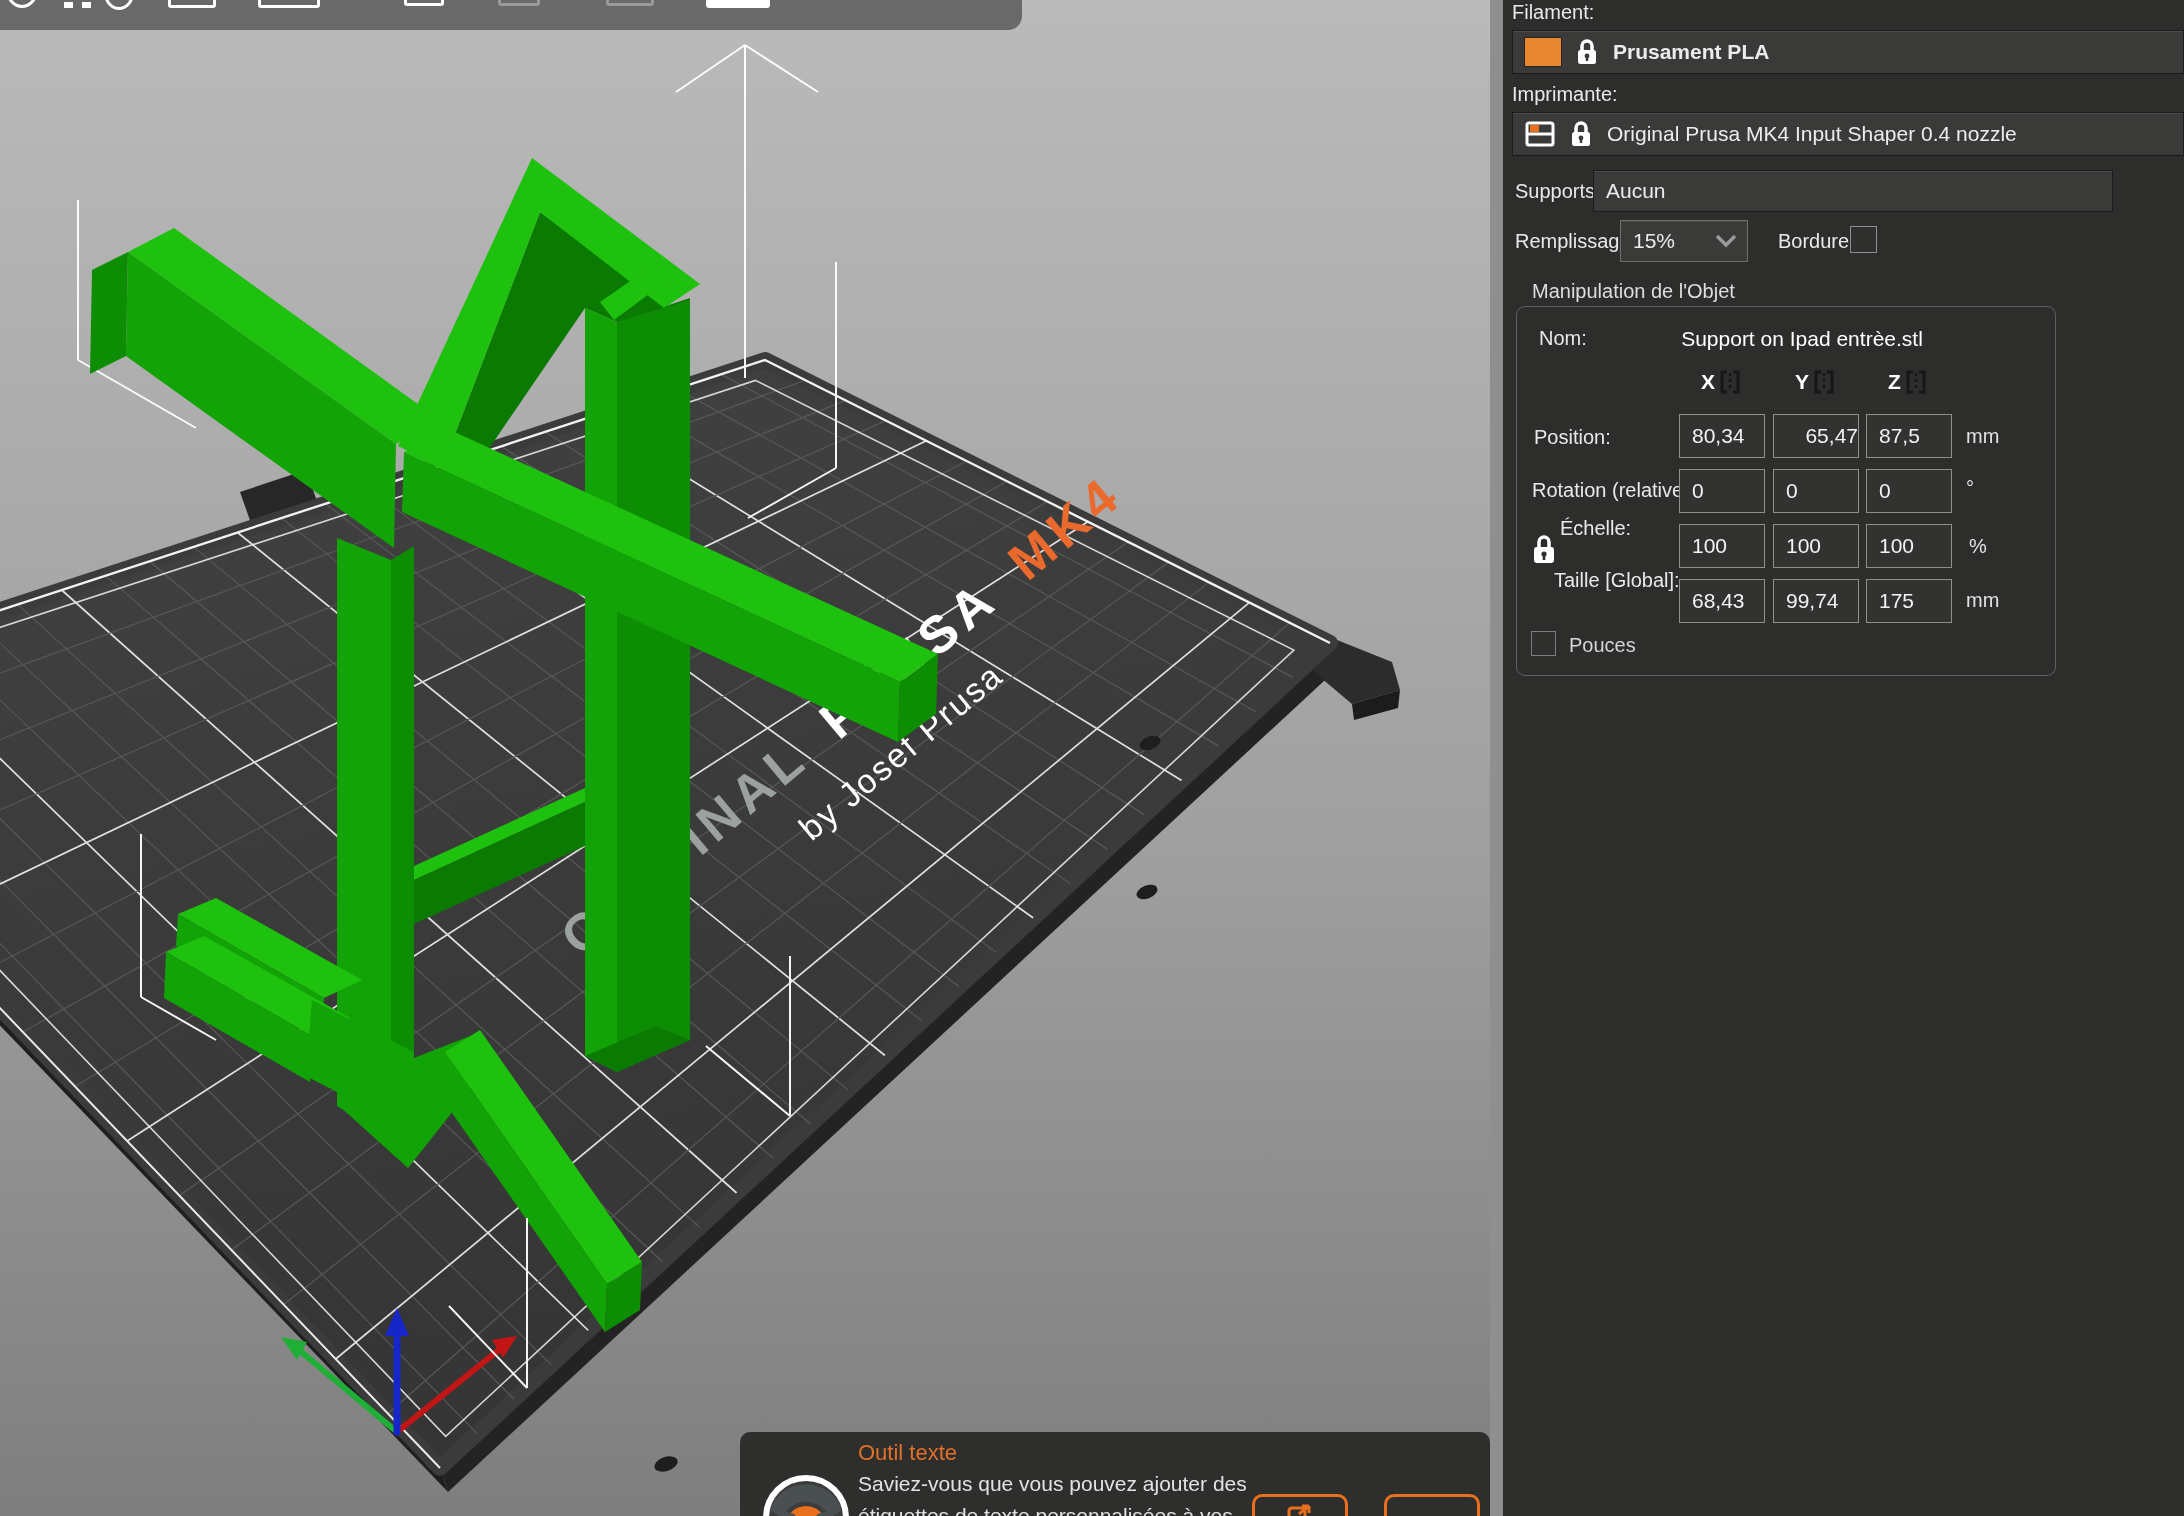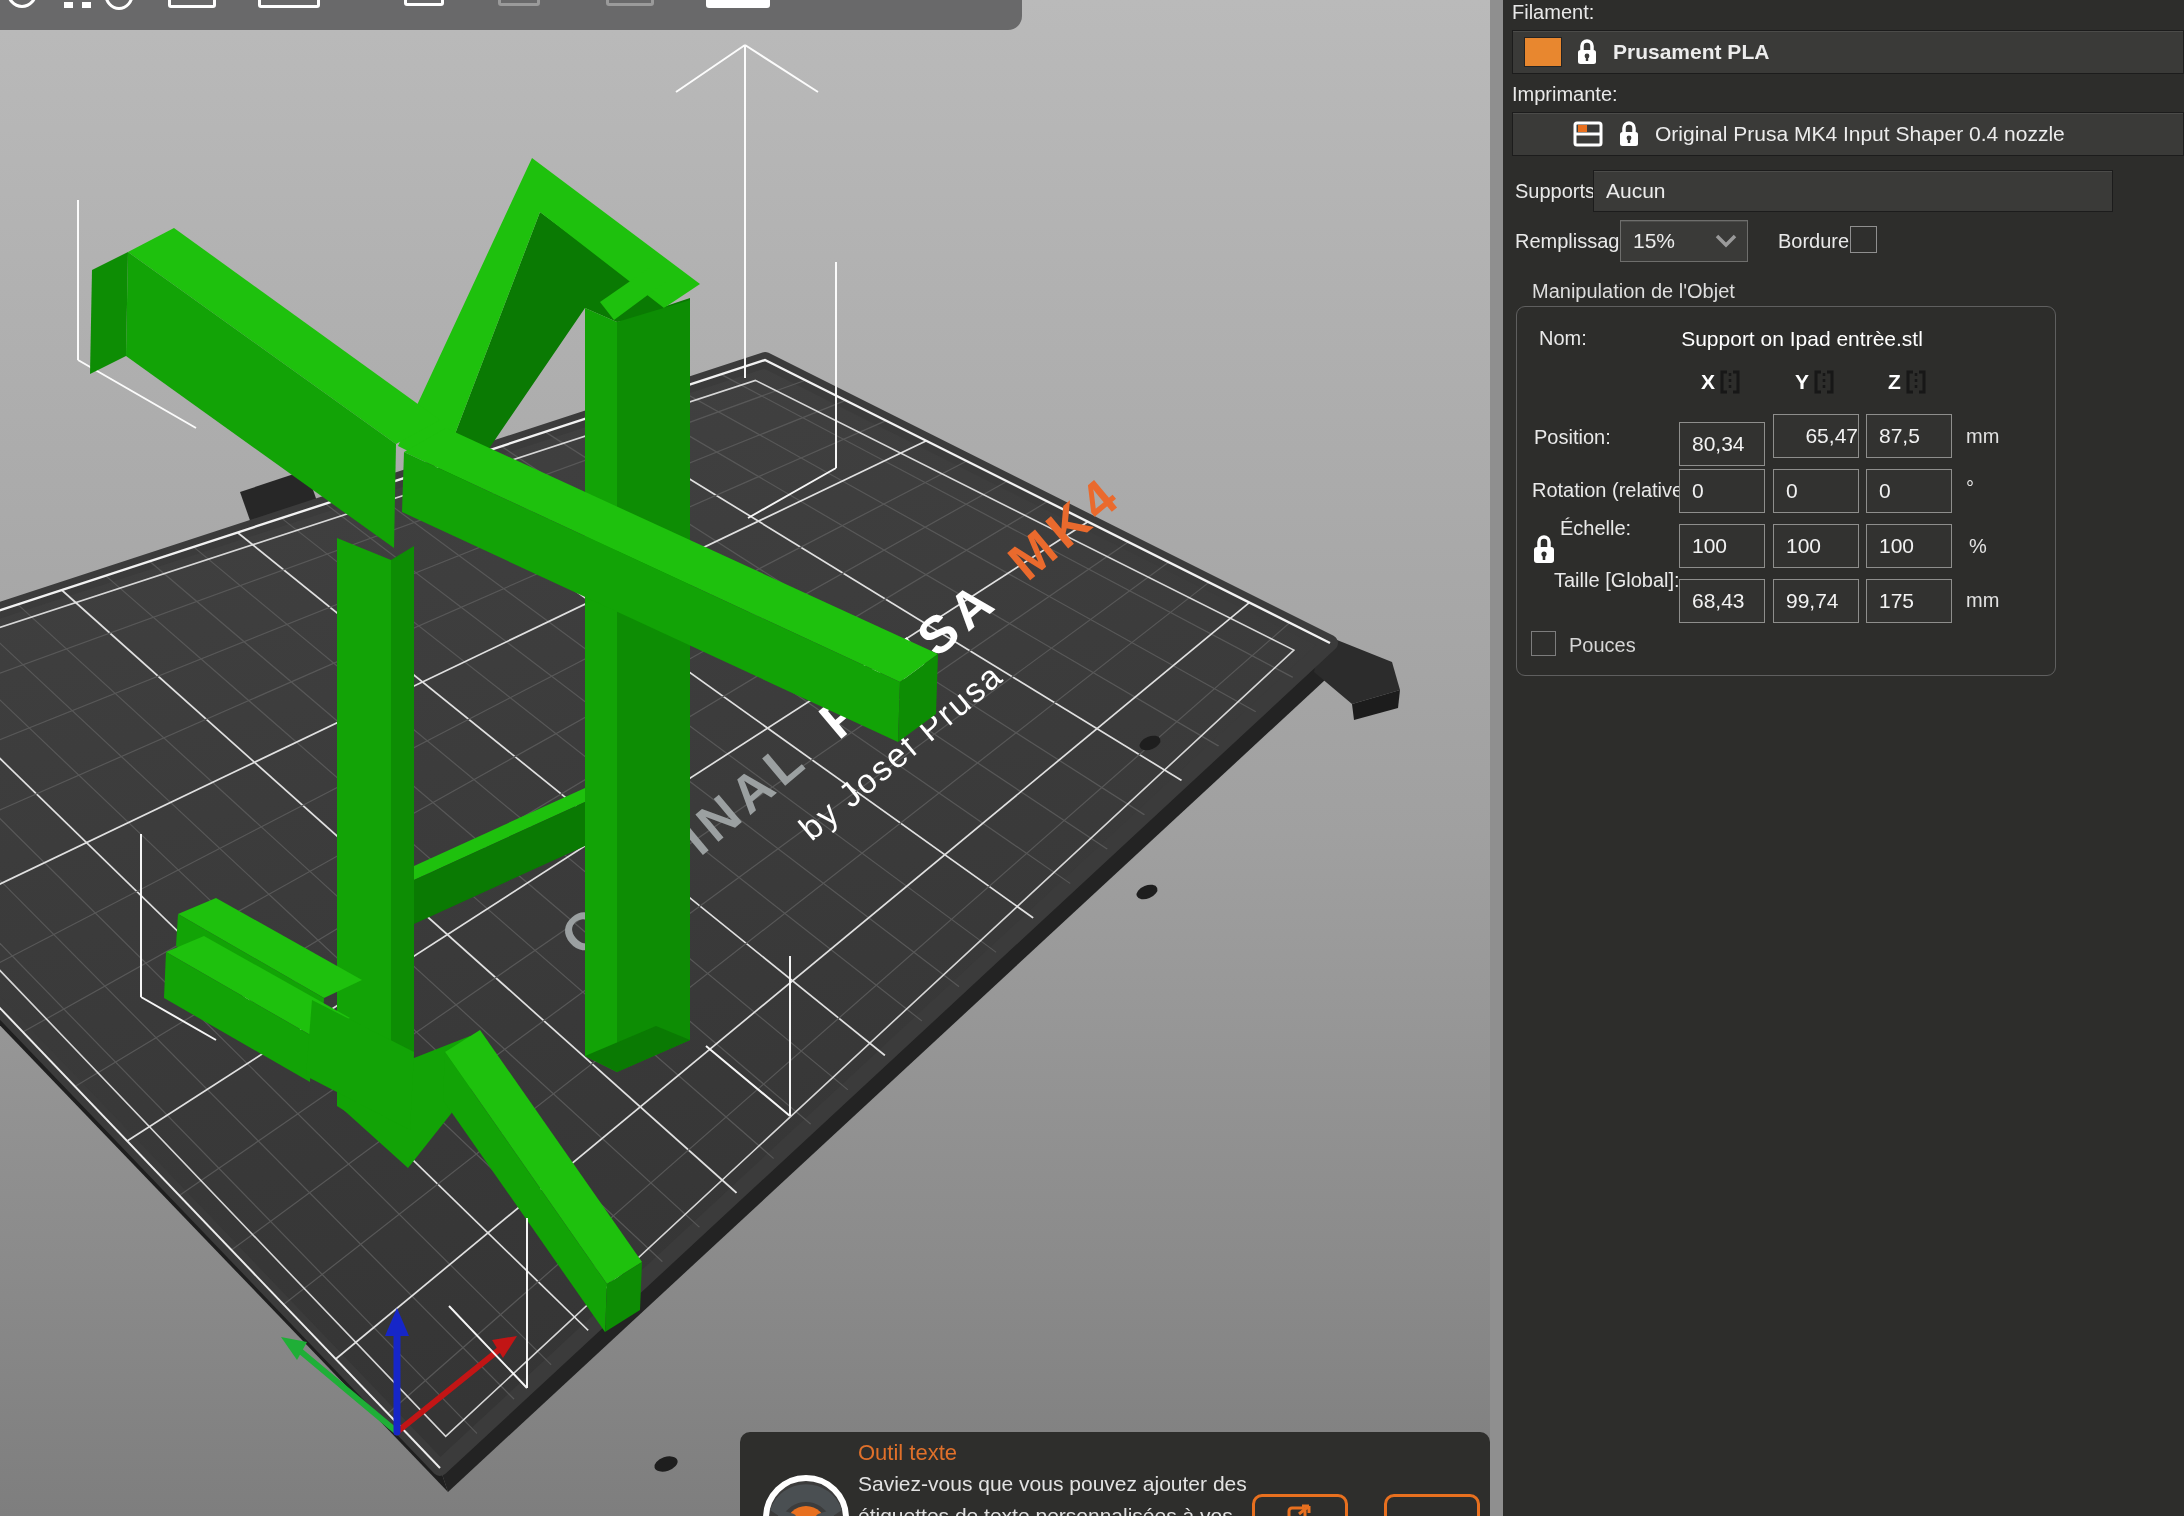--- a/index.html
+++ b/index.html
@@ -240,21 +240,21 @@
           <path d="M7,12 V8 a5,5 0 0 1 10,0 V12" fill="none" stroke="#fff" stroke-width="3.5"></path>
           <rect x="3" y="12" width="18" height="14" rx="2.5" fill="#fff"></rect>
           <circle cx="12" cy="18" r="2.4" fill="#3a3a38"></circle>
           <rect x="10.8" y="18" width="2.4" height="5" fill="#3a3a38"></rect>
         </svg>
     </span>
     <span class="combotext">Prusament PLA</span>
   </div>
 
   <div class="plabel" style="left:9px;top:83px;">Imprimante:</div>
-  <div class="combo" style="left:9px;top:112px;width:672px;height:44px;padding-left:48px;">
+  <div class="combo" style="left:9px;top:112px;width:672px;height:44px;">
     <span class="comboicon" style="margin-left:11px;">
       <svg width="32" height="28">
           <rect x="3" y="3" width="26" height="22" rx="2" fill="none" stroke="#fff" stroke-width="3"></rect>
           <line x1="3" y1="14" x2="29" y2="14" stroke="#fff" stroke-width="3"></line>
           <rect x="6" y="5" width="9" height="7" fill="#e8701f"></rect>
         </svg>
     </span>
     <span class="comboicon">
       <svg width="24" height="28">
           <path d="M7,12 V8 a5,5 0 0 1 10,0 V12" fill="none" stroke="#fff" stroke-width="3.5"></path>
@@ -303,21 +303,21 @@
     </div>
     <div class="axis-hd" style="left:371px;top:62px;">
       <span>Z</span>
       <svg width="22" height="26">
           <path d="M8,3 H3 V23 H8 M14,3 H19 V23 H14" fill="none" stroke="#171717" stroke-width="3"></path>
           <line x1="11" y1="4" x2="11" y2="22" stroke="#171717" stroke-width="2.5" stroke-dasharray="3,3"></line>
         </svg>
     </div>
 
     <div class="plabel" style="left:17px;top:119px;">Position:</div>
-    <input class="num-input" style="left: 162px; top: 115px;" readonly="" value="80,34">
+    <input class="num-input" style="left: 162px; top: 107px;" readonly="" value="80,34">
     <input class="num-input" style="left: 256px; top: 107px; text-align: right;" readonly="" value="65,47">
     <input class="num-input" style="left: 349px; top: 107px;" readonly="" value="87,5">
     <div class="unit" style="left:449px;top:118px;">mm</div>
 
     <div class="plabel" style="left:15px;top:172px;">Rotation (relative):</div>
     <input class="num-input" style="left: 162px; top: 162px;" readonly="" value="0">
     <input class="num-input" style="left: 256px; top: 162px;" readonly="" value="0">
     <input class="num-input" style="left: 349px; top: 162px;" readonly="" value="0">
     <div class="unit" style="left:449px;top:170px;">°</div>
 

